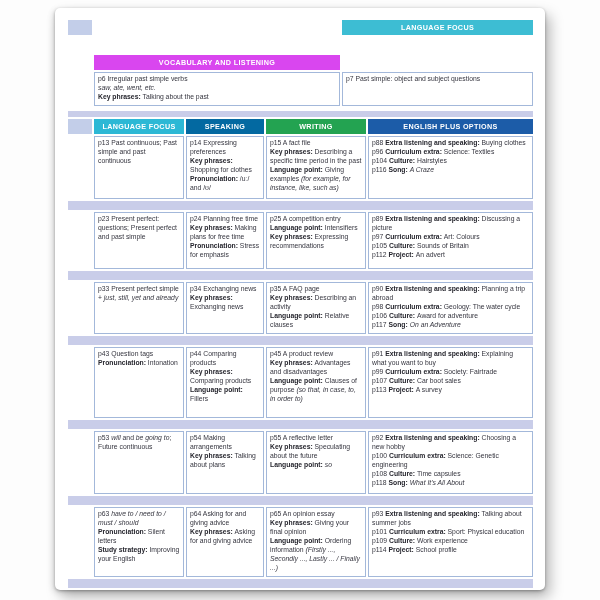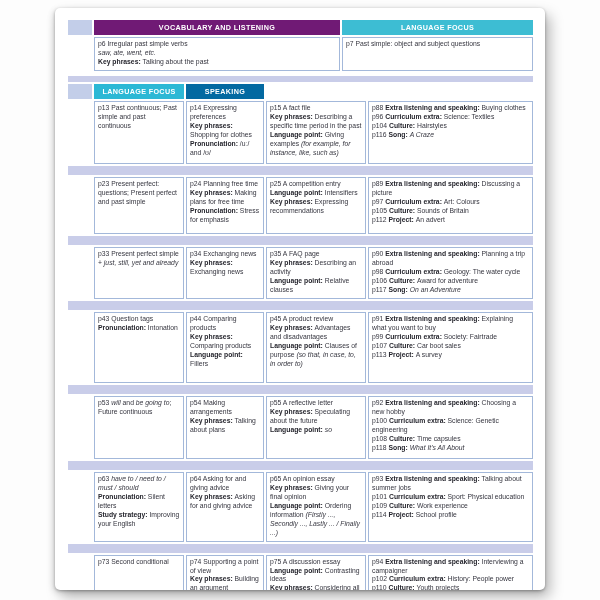--- a/index.html
+++ b/index.html
@@ -34,39 +34,41 @@
   .band.pre-main{height:6px;margin:5px 0 2px 0;}
 </style>
 </head>
 <body>
 
 <div class="stage">
   <div class="page">
 
     <div class="grid-top">
       <div class="hdr-spacer"></div>
-      <div class="hdr" style="background: #701a75;">VOCABULARY AND LISTENING</div>
+      <div class="hdr" style="background: #d946ef; margin-top: 35px;">VOCABULARY AND LISTENING</div>
       <div class="hdr" style="background: rgb(61, 189, 211);">LANGUAGE FOCUS</div>
       <div class="spacer"></div>
       <div class="cell">
           <div class="para"><span>p6 Irregular past simple verbs</span></div>
           <div class="para"><span class="i">saw, ate, went, etc.</span></div>
           <div class="para"><span class="b">Key phrases: </span><span>Talking about the past</span></div>
         </div>
       <div class="cell">
           <div class="para"><span>p7 Past simple: object and subject questions</span></div>
         </div>
     </div>
 
     <div class="band pre-main"></div>
 
     <div class="grid-row">
       <div class="hdr-spacer"></div>
       <div class="hdr" style="background: rgb(44, 184, 213);">LANGUAGE FOCUS</div>
       <div class="hdr" style="background: #0369a1;">SPEAKING</div>
+      <div class="hdr" style="background: rgb(35, 163, 81);">WRITING</div>
+      <div class="hdr" style="background: rgb(28, 92, 168);">ENGLISH PLUS OPTIONS</div>
     </div>
 
     <div id="contents-rows">
         <div class="grid-row">
           <div class="spacer"></div>
           <div class="cell" style="min-height: 56px;">
             <div class="para"><span>p13 Past continuous; Past simple and past continuous</span></div>
           </div>
           <div class="cell" style="min-height: 56px;">
             <div class="para"><span>p14 Expressing preferences</span></div>

